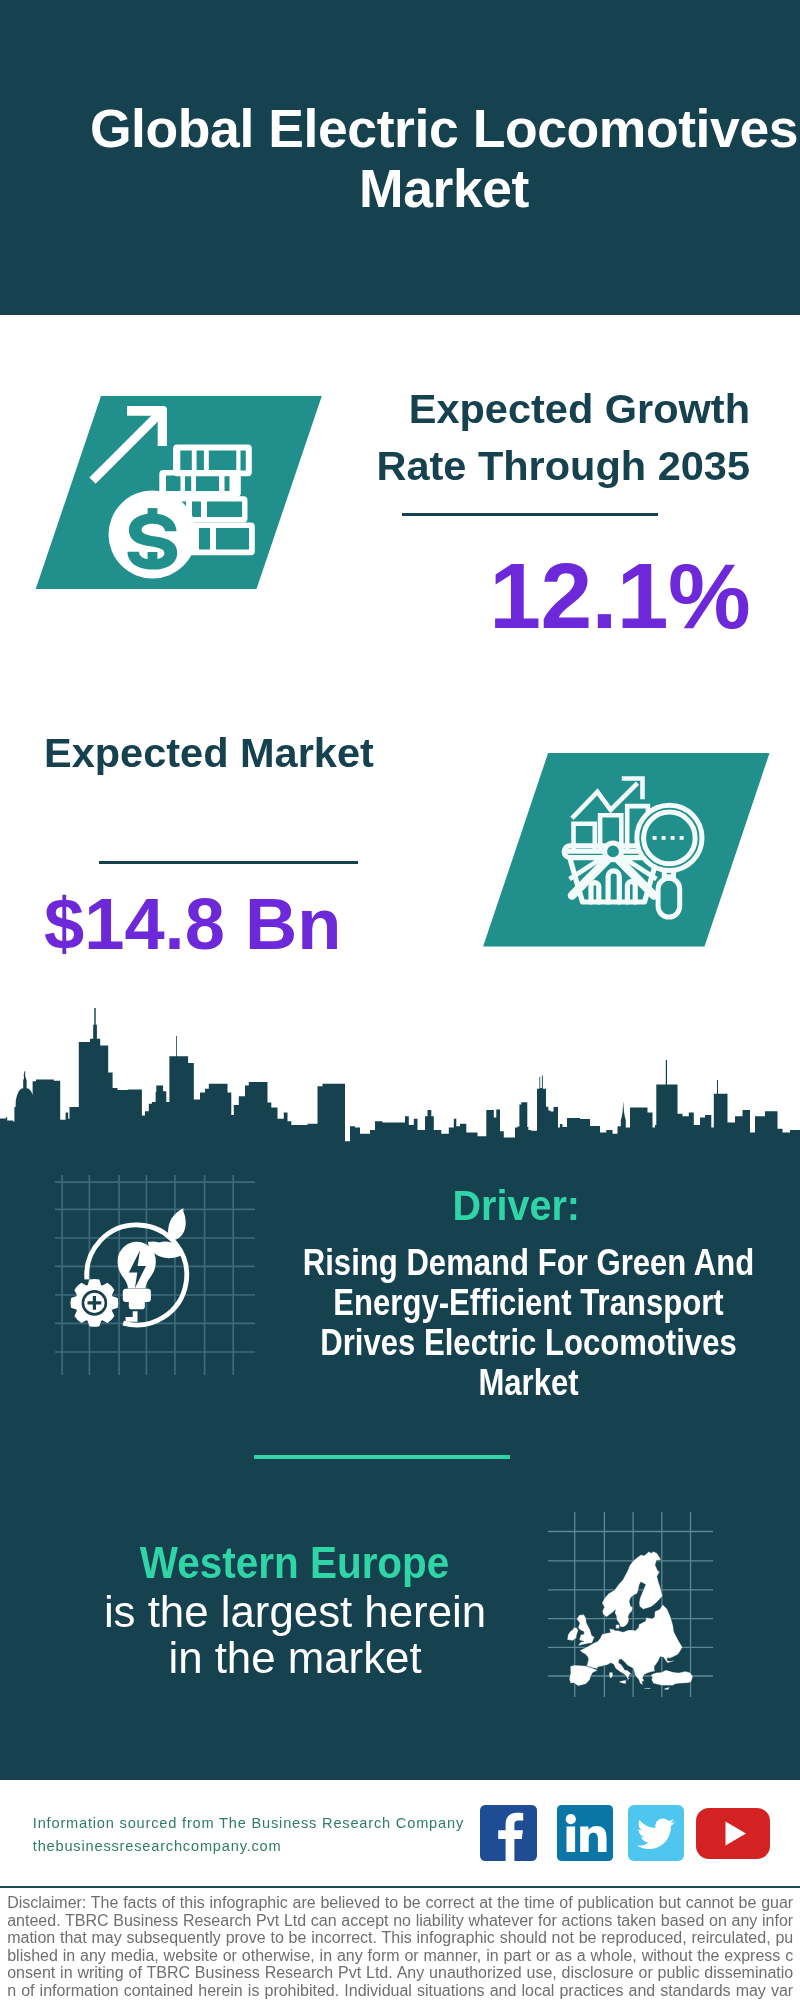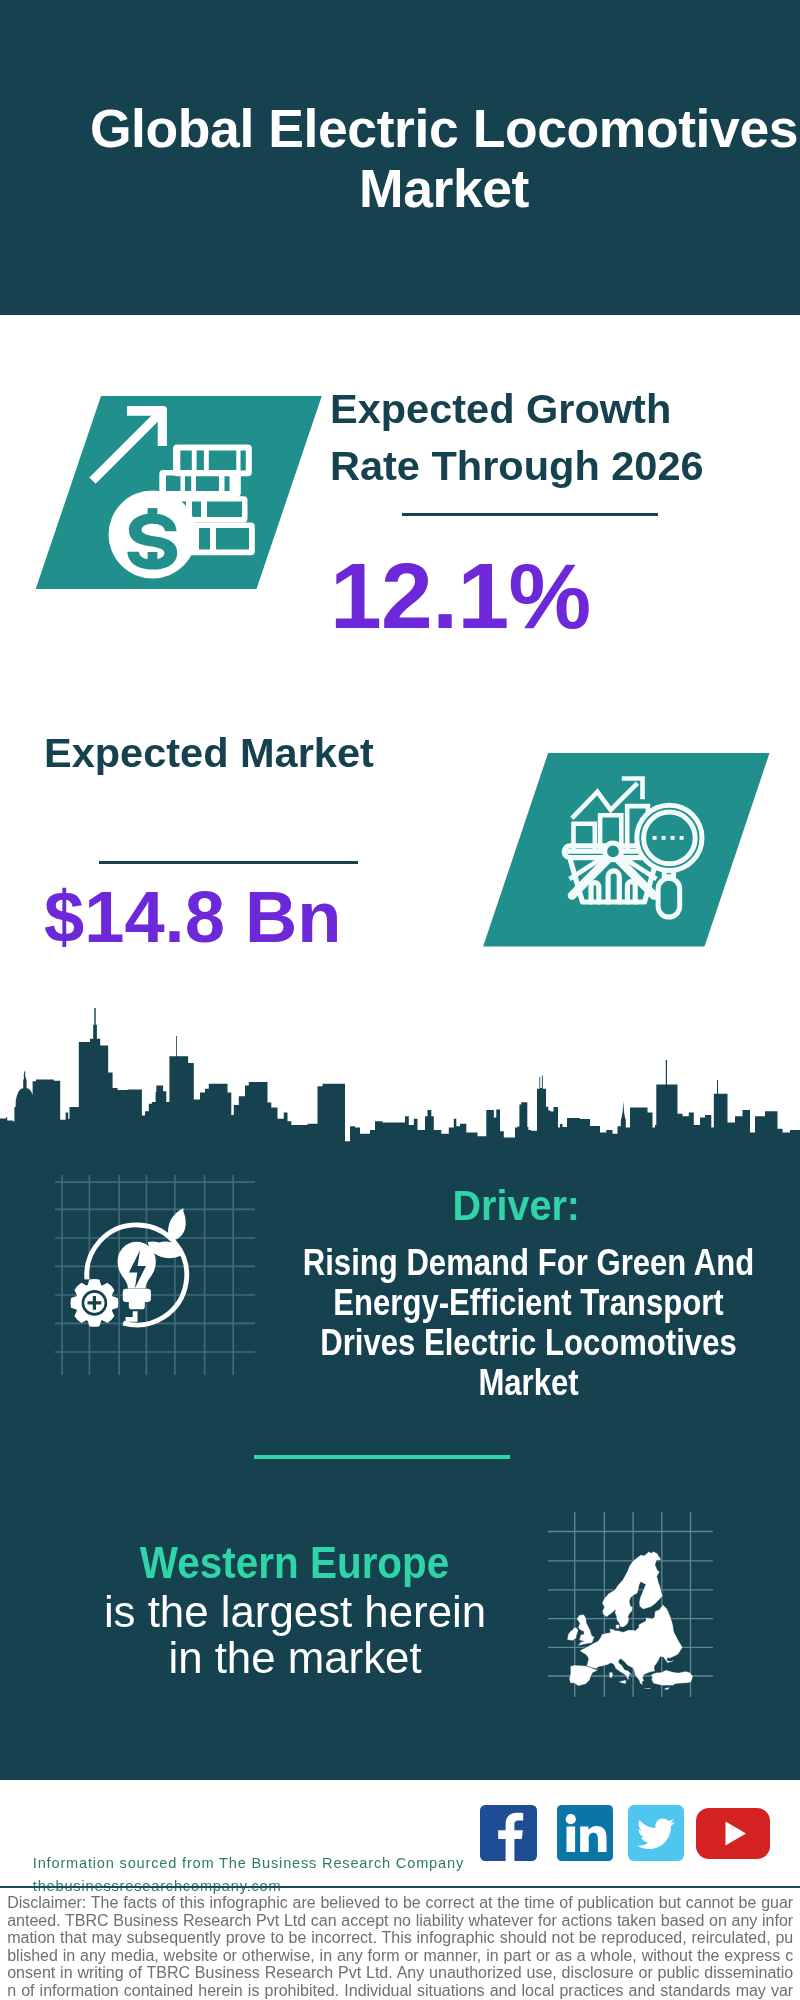--- a/index.html
+++ b/index.html
@@ -33,35 +33,35 @@
 
   
   .para1 {
     position:absolute; left:34px; top:394px;
     width:292px; height:196px;
   }
   .para1 svg, .para2 svg { display:block; }
 
   .stat1 {
     position:absolute; left:330px; top:380px; width:420px;
-    text-align:left;
+    text-align:right;
   }
   .stat-label {
     color:#16414f; font-weight:bold; font-size:41.5px; line-height:57px;
   }
   .stat-rule {
     height:3.2px; background:#16414f; position:absolute; width:256px;
   }
   .stat1 .stat-rule { left:72px; top:133px; }
   .stat2 .stat-rule { left:55px; top:136.5px; width:259px; }
   .stat-value {
     color:#6d28d9; font-weight:bold; line-height:1; position:absolute; width:420px;
   }
   .stat1 .stat-value { font-size:93px; letter-spacing:-0.6px; left:0; top:170px; }
-  .stat2 .stat-value { font-size:72.3px; letter-spacing:0px; left:0; top:157px; }
+  .stat2 .stat-value { font-size:72.3px; letter-spacing:0px; left:0; top:164px; }
 
   
   .stat2 { position:absolute; left:44px; top:724px; width:420px; text-align:left; }
   .para2 { position:absolute; left:481px; top:751px; width:292px; height:200px; }
 
   
   .lower { position:absolute; left:0; top:1144px; width:800px; height:636px; background:#16414f; }
   .skyline { position:absolute; left:0; top:1000px; width:800px; height:150px; }
 
   .driver-icon { position:absolute; left:55px; top:1175px; width:200px; height:200px; }
@@ -78,21 +78,21 @@
   .region-name > span { display:inline-block; transform:scaleX(0.907); transform-origin:center; }
   .region-sub { color:#ffffff; font-size:43.8px; line-height:46.1px; font-weight:400; margin-top:4px; }
 
 
   .europe { position:absolute; left:548px; top:1512px; width:165px; height:185px; }
 
   
   .footer { position:absolute; left:0; top:1780px; width:800px; height:220px; background:#ffffff; }
   .src-text {
     position:absolute; left:32.8px; top:1812px;
-    color:#2e7d5e; font-size:14.6px; line-height:22.5px; letter-spacing:0.81px;margin-top:40px;
+    color:#2e7d5e; font-size:14.6px; line-height:22.5px; letter-spacing:0.81px;
   }
   .social { position:absolute; top:1805px; left:480px; }
   .social-icon { position:absolute; display:block; }
   .social-icon svg { display:block; width:100%; height:100%; }
   .social-icon.fb { left:0.3px; top:0.4px; width:57px; height:56px; }
   .social-icon.li { left:76.6px; top:0.4px; width:56px; height:56px; }
   .social-icon.tw { left:148px; top:0.4px; width:56px; height:56px; }
   .social-icon.yt { left:216.2px; top:3.1px; width:74px; height:51px; }
 
   .disclaimer {
@@ -138,21 +138,21 @@
         <rect x="113.6" y="114.1" width="9.8" height="8.8"></rect>
         <rect x="113.6" y="158.0" width="9.8" height="8.8"></rect>
         <path d="M118.5,119.6 c -14.2,0 -23.6,7.0 -23.6,16.6 c 0,9.5 7.8,14.2 21.0,16.0 c 10.7,1.45 14.5,3.4 14.5,7.0 c 0,3.7 -4.7,6.3 -12.4,6.3 c -8.4,0 -12.8,-2.85 -13.0,-7.7 h -11.6 c 0.3,10.6 9.6,17.8 25.3,17.8 c 15.3,0 24.5,-6.7 24.5,-16.7 c 0,-9.8 -7.8,-14.5 -21.7,-16.3 c -10.6,-1.45 -13.9,-3.5 -13.9,-6.75 c 0,-3.6 4.4,-6.1 11.2,-6.1 c 7.3,0 11.8,2.85 12.2,7.55 h 11.6 c -0.4,-9.8 -9.0,-17.45 -22.9,-17.45 z"></path>
       </g>
 </svg>
   </div>
 
   <div class="stat1">
     <div class="stat-label">
       <div>Expected Growth</div>
-      <div>Rate Through 2026</div>
+      <div>Rate Through 2035</div>
     </div>
     <div class="stat-rule"></div>
     <div class="stat-value">12.1%</div>
   </div>
 
   <div class="stat2">
     <div class="stat-label">
       <div>Expected Market</div>
     </div>
     <div class="stat-rule"></div>

